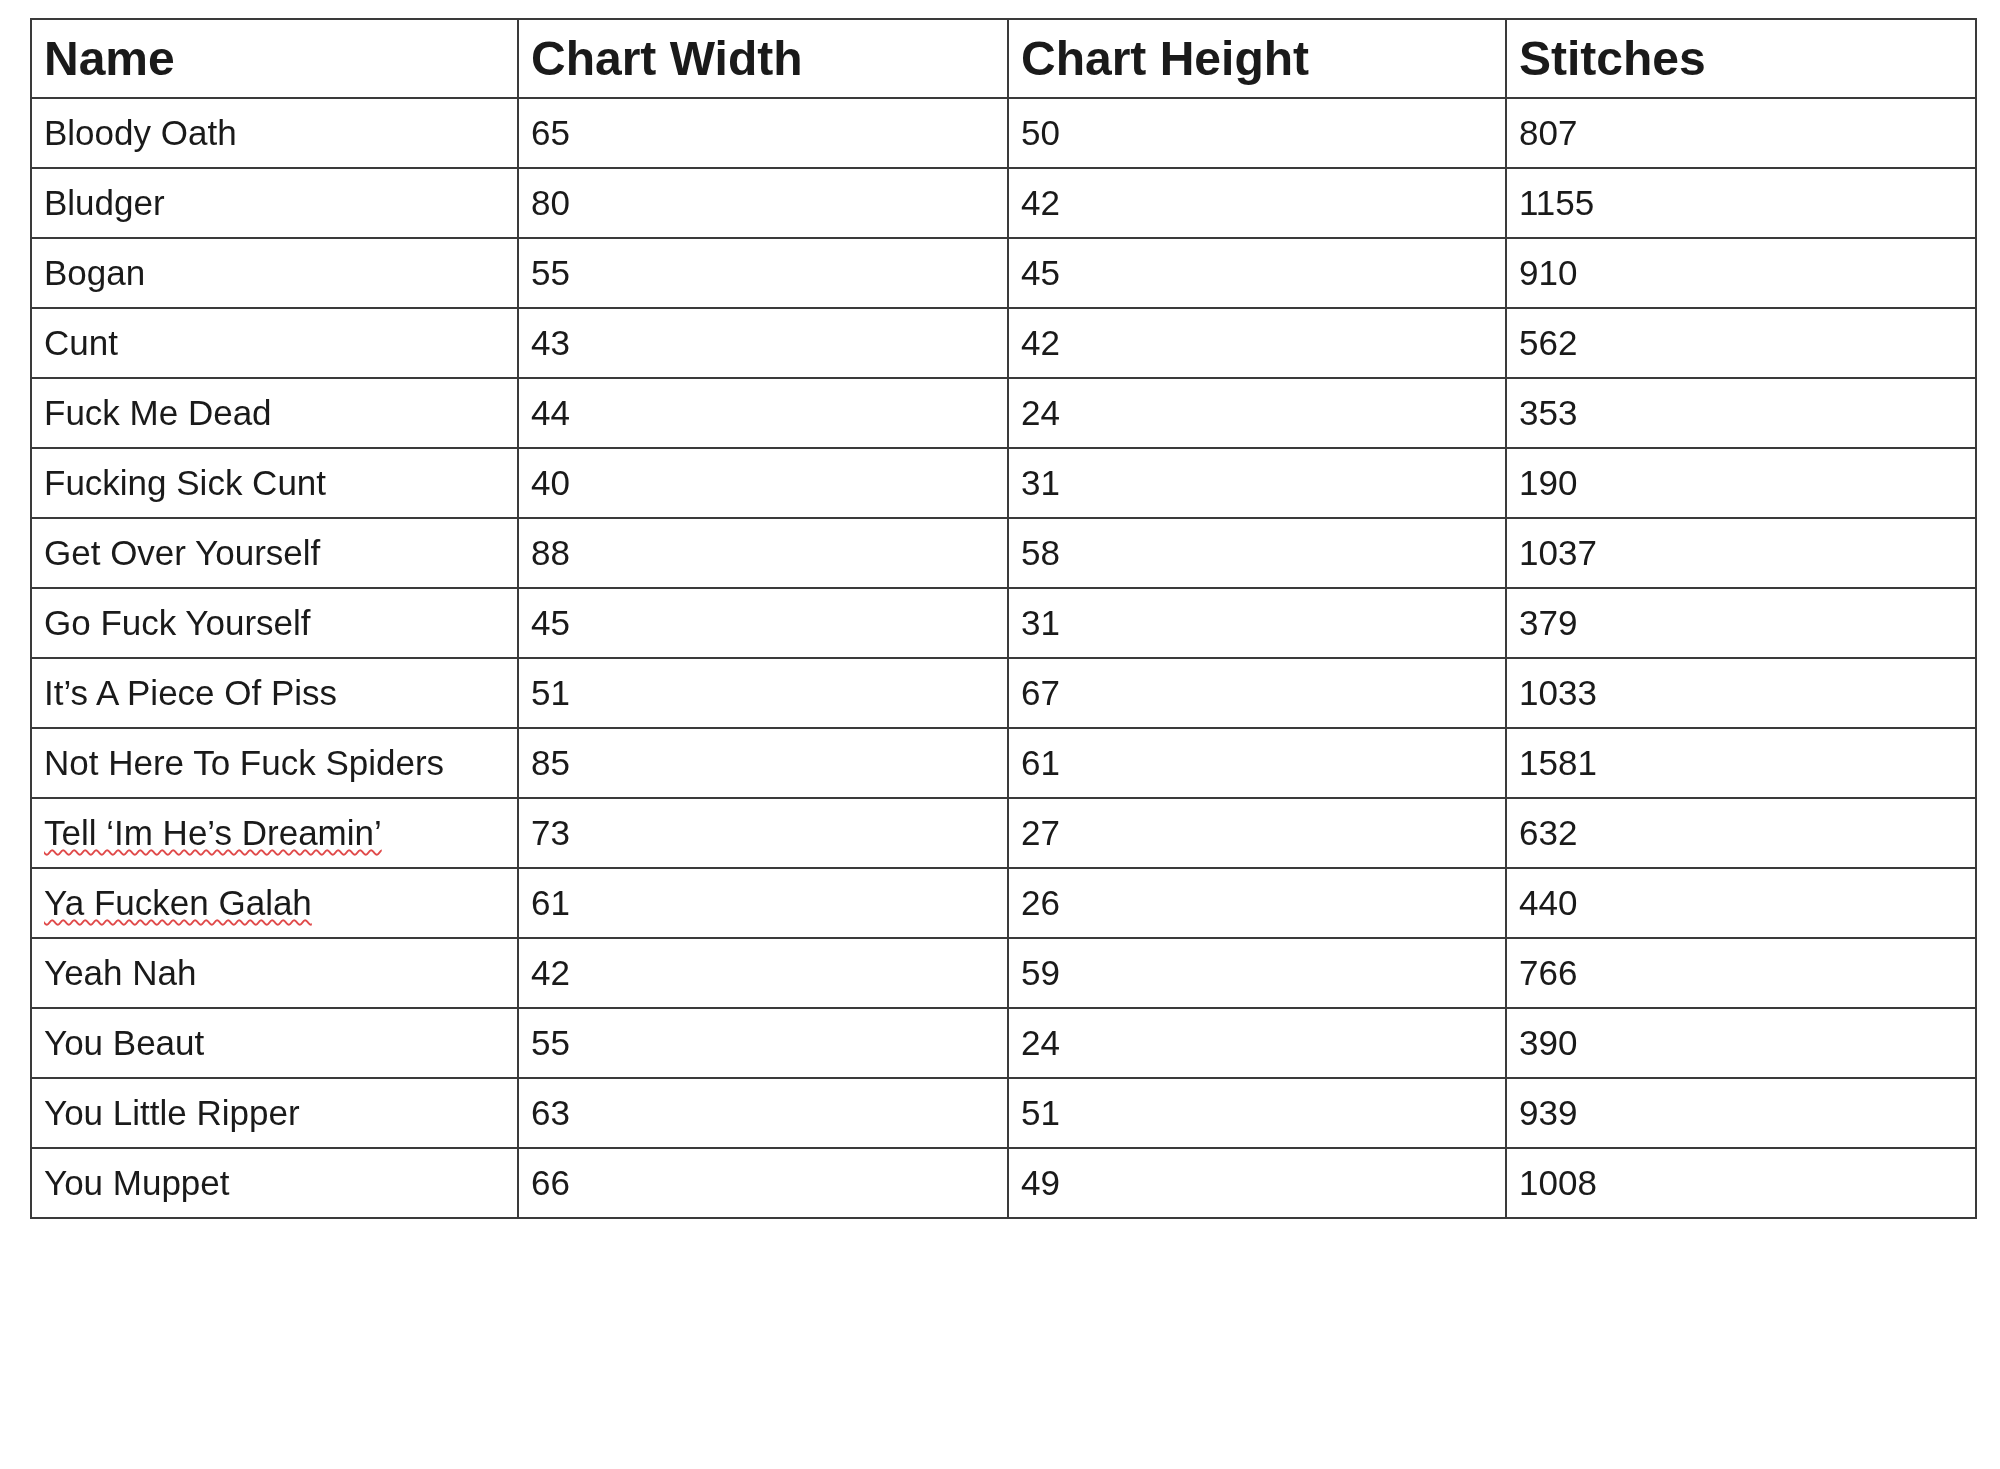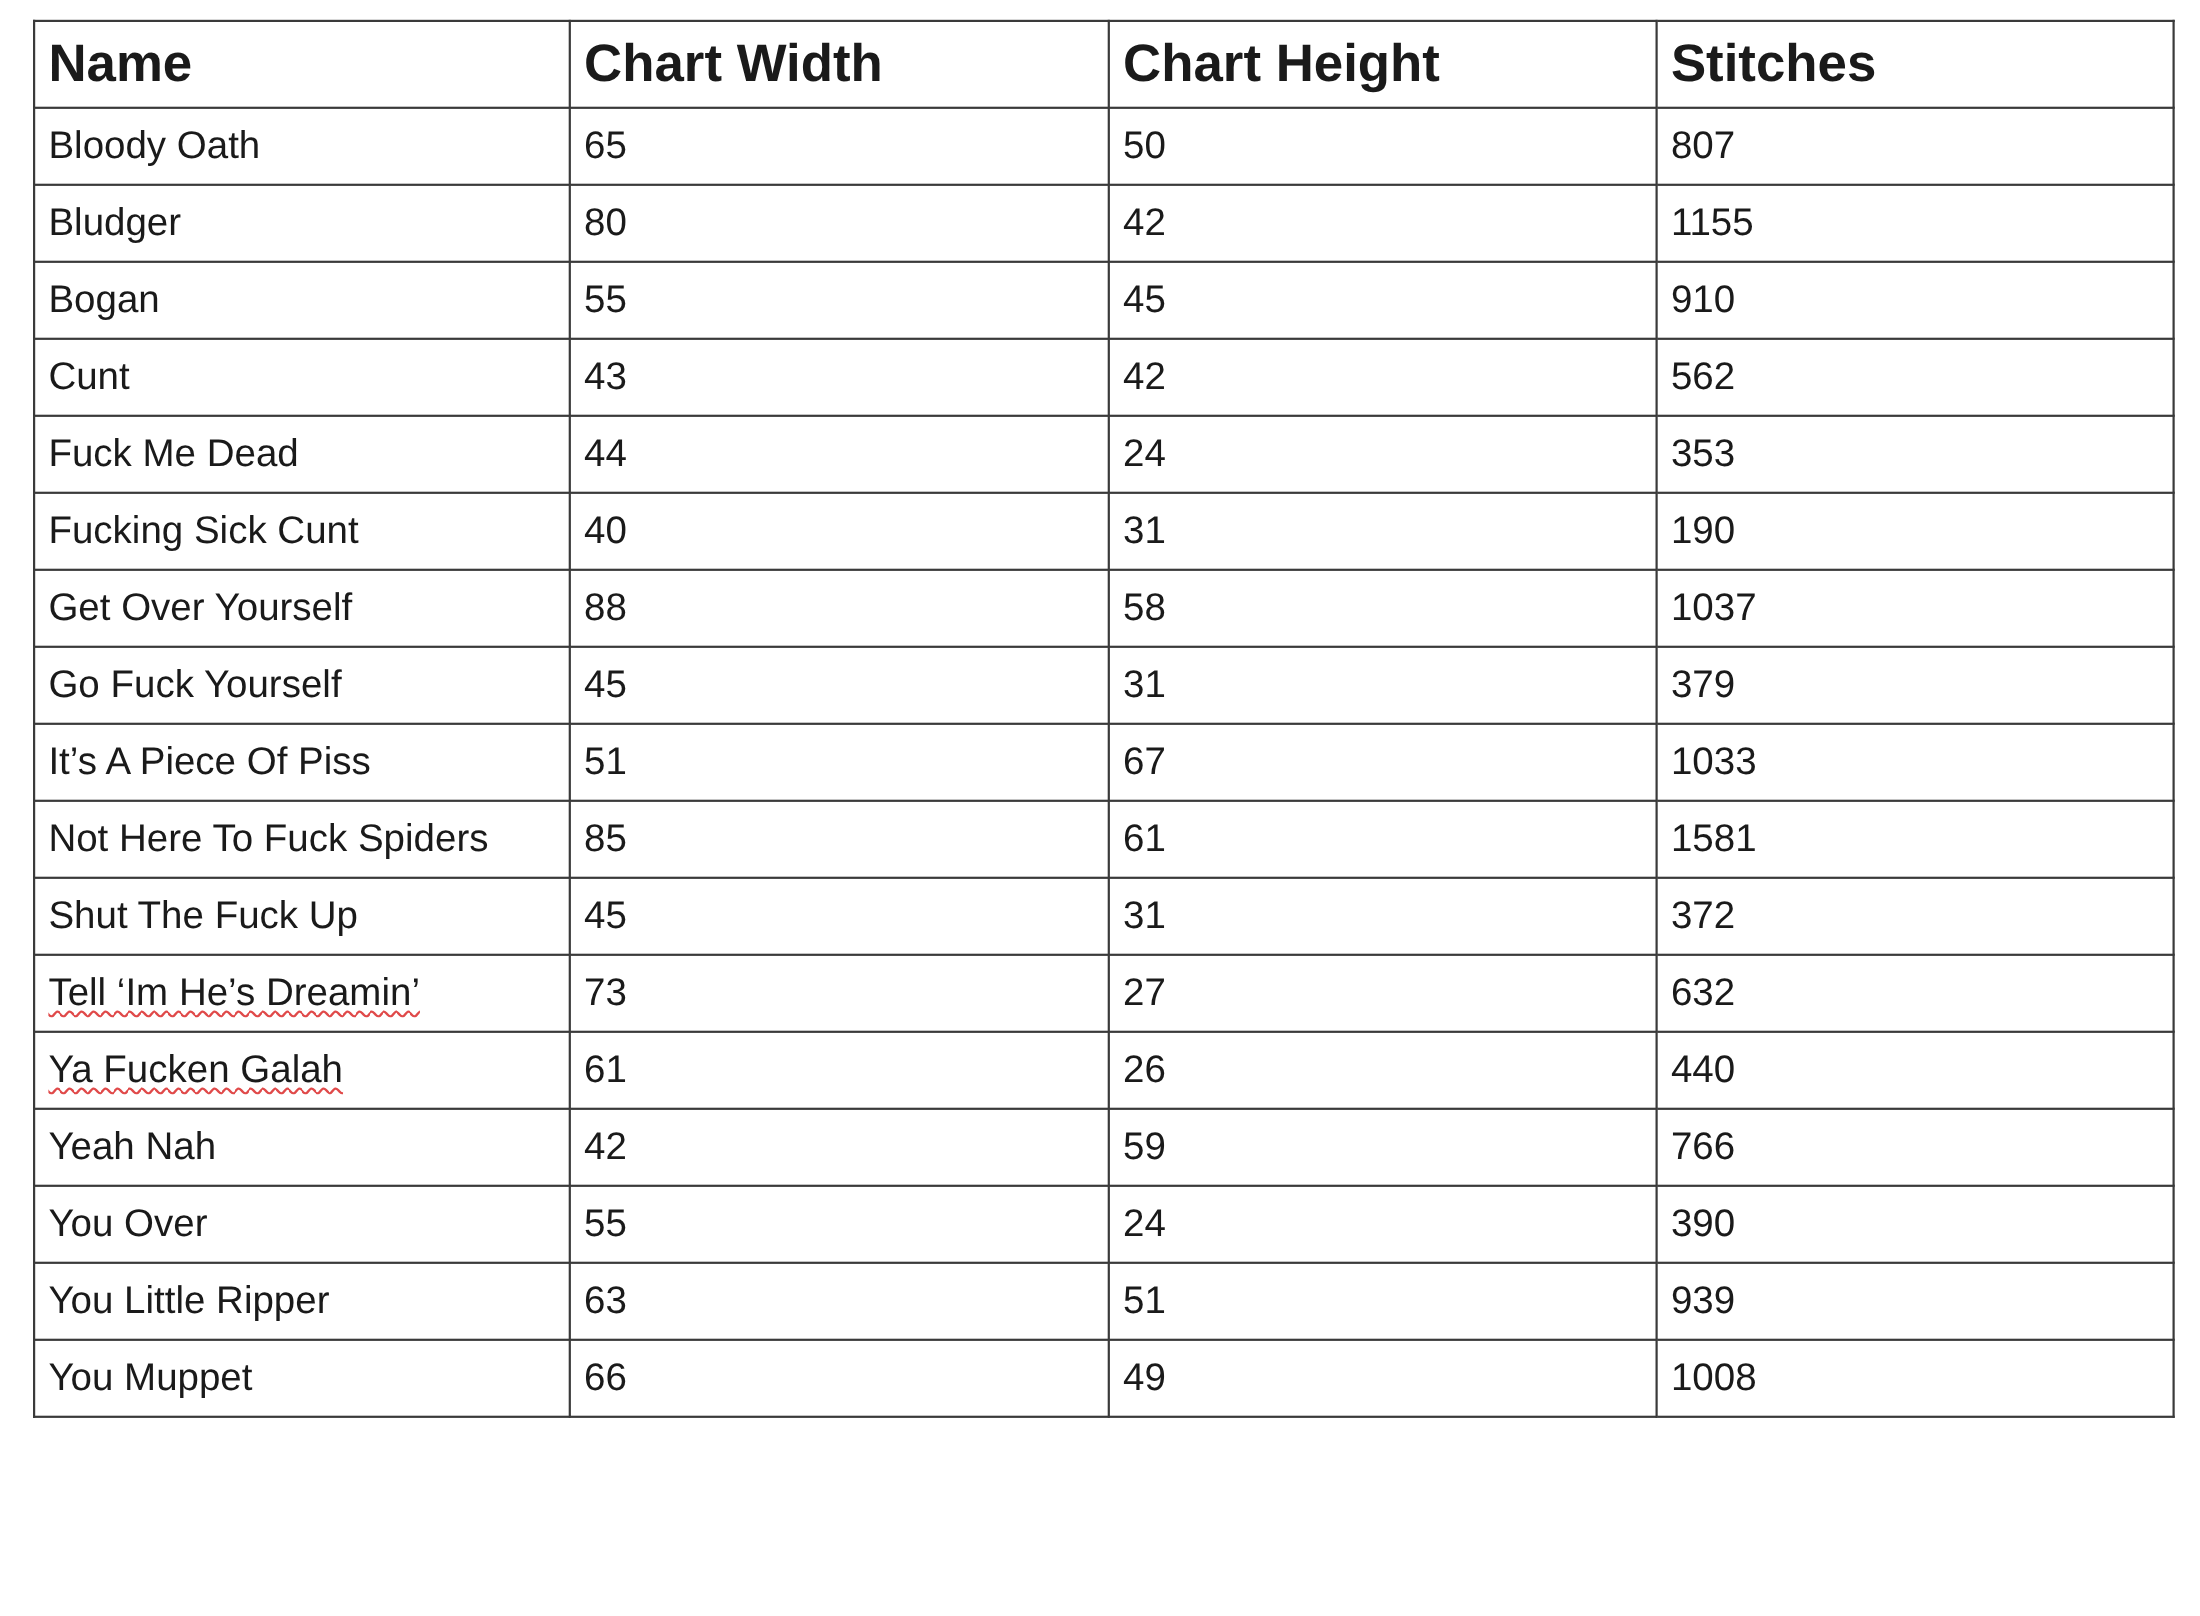--- a/index.html
+++ b/index.html
@@ -133,45 +133,39 @@
           <td>67</td>
           <td>1033</td>
         </tr>
         <tr>
           <td>Not Here To Fuck Spiders</td>
           <td>85</td>
           <td>61</td>
           <td>1581</td>
         </tr>
         <tr>
-          <td>Shut The Fuck Up</td>
-          <td>45</td>
-          <td>31</td>
-          <td>372</td>
-        </tr>
-        <tr>
           <td><span class="spell">Tell ‘Im He’s Dreamin’</span></td>
           <td>73</td>
           <td>27</td>
           <td>632</td>
         </tr>
         <tr>
           <td><span class="spell">Ya Fucken Galah</span></td>
           <td>61</td>
           <td>26</td>
           <td>440</td>
         </tr>
         <tr>
           <td>Yeah Nah</td>
           <td>42</td>
           <td>59</td>
           <td>766</td>
         </tr>
         <tr>
-          <td>You Over</td>
+          <td>You Beaut</td>
           <td>55</td>
           <td>24</td>
           <td>390</td>
         </tr>
         <tr>
           <td>You Little Ripper</td>
           <td>63</td>
           <td>51</td>
           <td>939</td>
         </tr>

